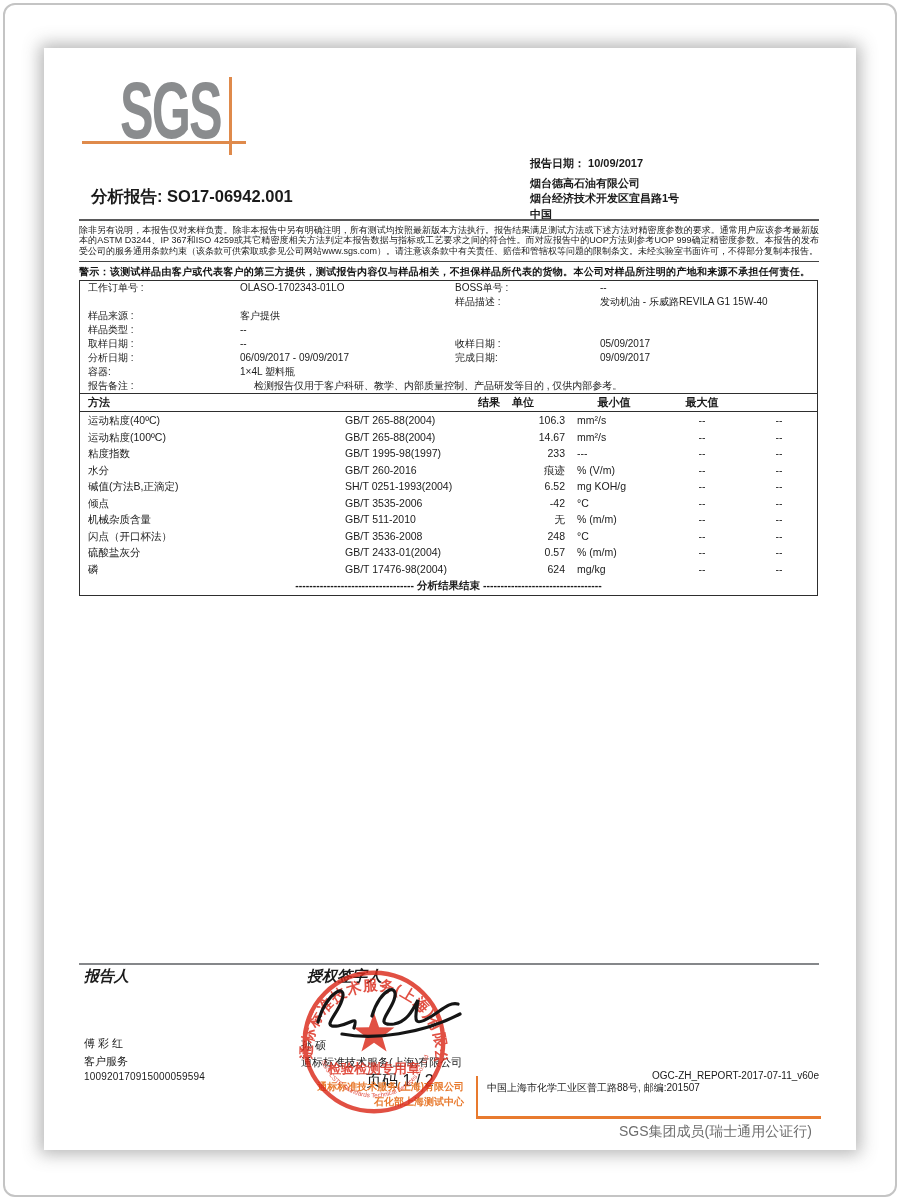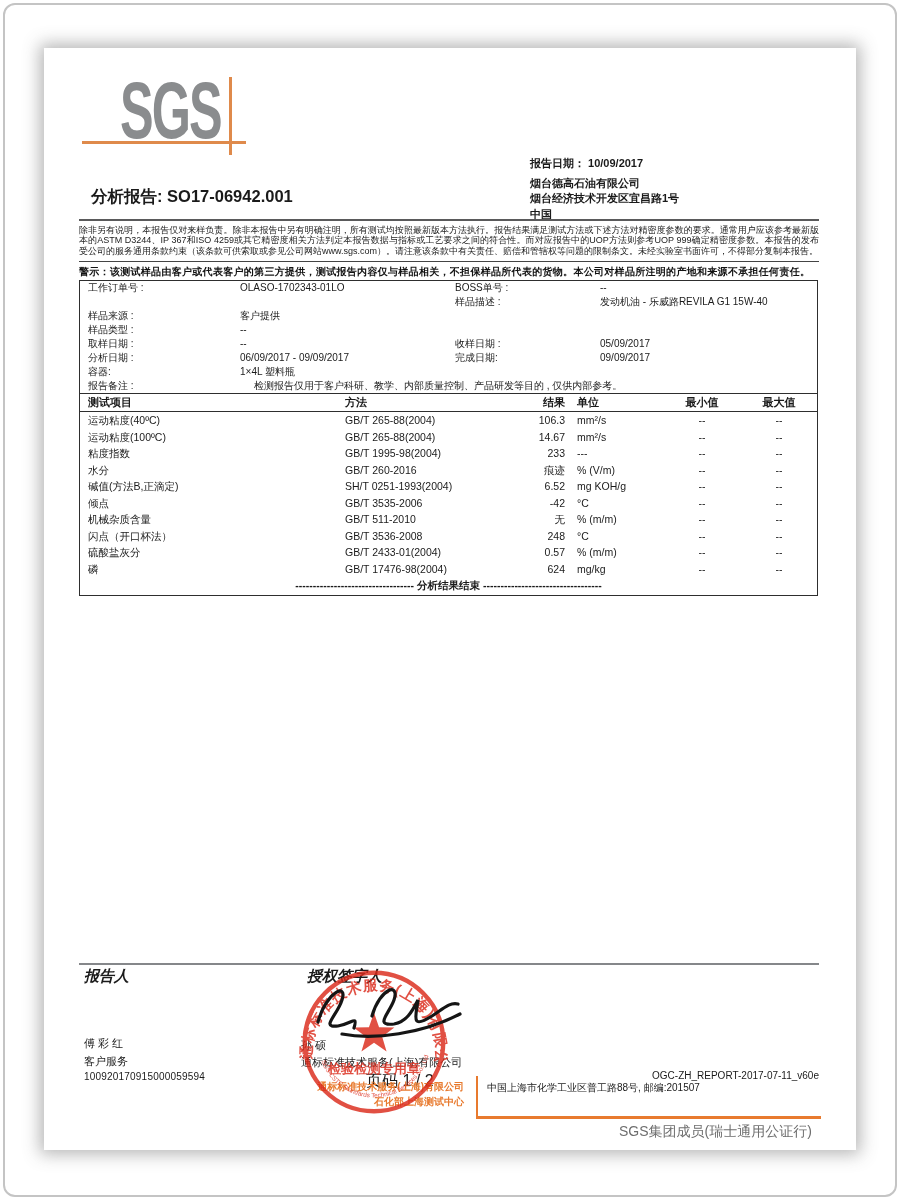--- a/index.html
+++ b/index.html
@@ -121,21 +121,20 @@
         <div class="iv2"></div>
       </div>
       <div class="irow span">
         <div class="il">报告备注 :</div>
         <div class="iv indent">检测报告仅用于客户科研、教学、内部质量控制、产品研发等目的 , 仅供内部参考。</div>
       </div>
     </div>
 
   <div class="abs results-box" style="left:35px;top:346px;">
     <div class="rhead">
-      <div>测试项目</div>
       <div>方法</div>
       <div class="c3">结果</div>
       <div class="c4">单位</div>
       <div class="c5">最小值</div>
       <div class="c6">最大值</div>
     </div>
     <div id="res-rows">
         <div class="rrow">
           <div class="c1">运动粘度(40ºC)</div>
           <div class="c2">GB/T 265-88(2004)</div>
@@ -147,21 +146,21 @@
         <div class="rrow">
           <div class="c1">运动粘度(100ºC)</div>
           <div class="c2">GB/T 265-88(2004)</div>
           <div class="c3">14.67</div>
           <div class="c4">mm²/s</div>
           <div class="c5">--</div>
           <div class="c6">--</div>
         </div>
         <div class="rrow">
           <div class="c1">粘度指数</div>
-          <div class="c2">GB/T 1995-98(2004)</div>
+          <div class="c2">GB/T 1995-98(1997)</div>
           <div class="c3">233</div>
           <div class="c4">---</div>
           <div class="c5">--</div>
           <div class="c6">--</div>
         </div>
         <div class="rrow">
           <div class="c1">水分</div>
           <div class="c2">GB/T 260-2016</div>
           <div class="c3">痕迹</div>
           <div class="c4">% (V/m)</div>

